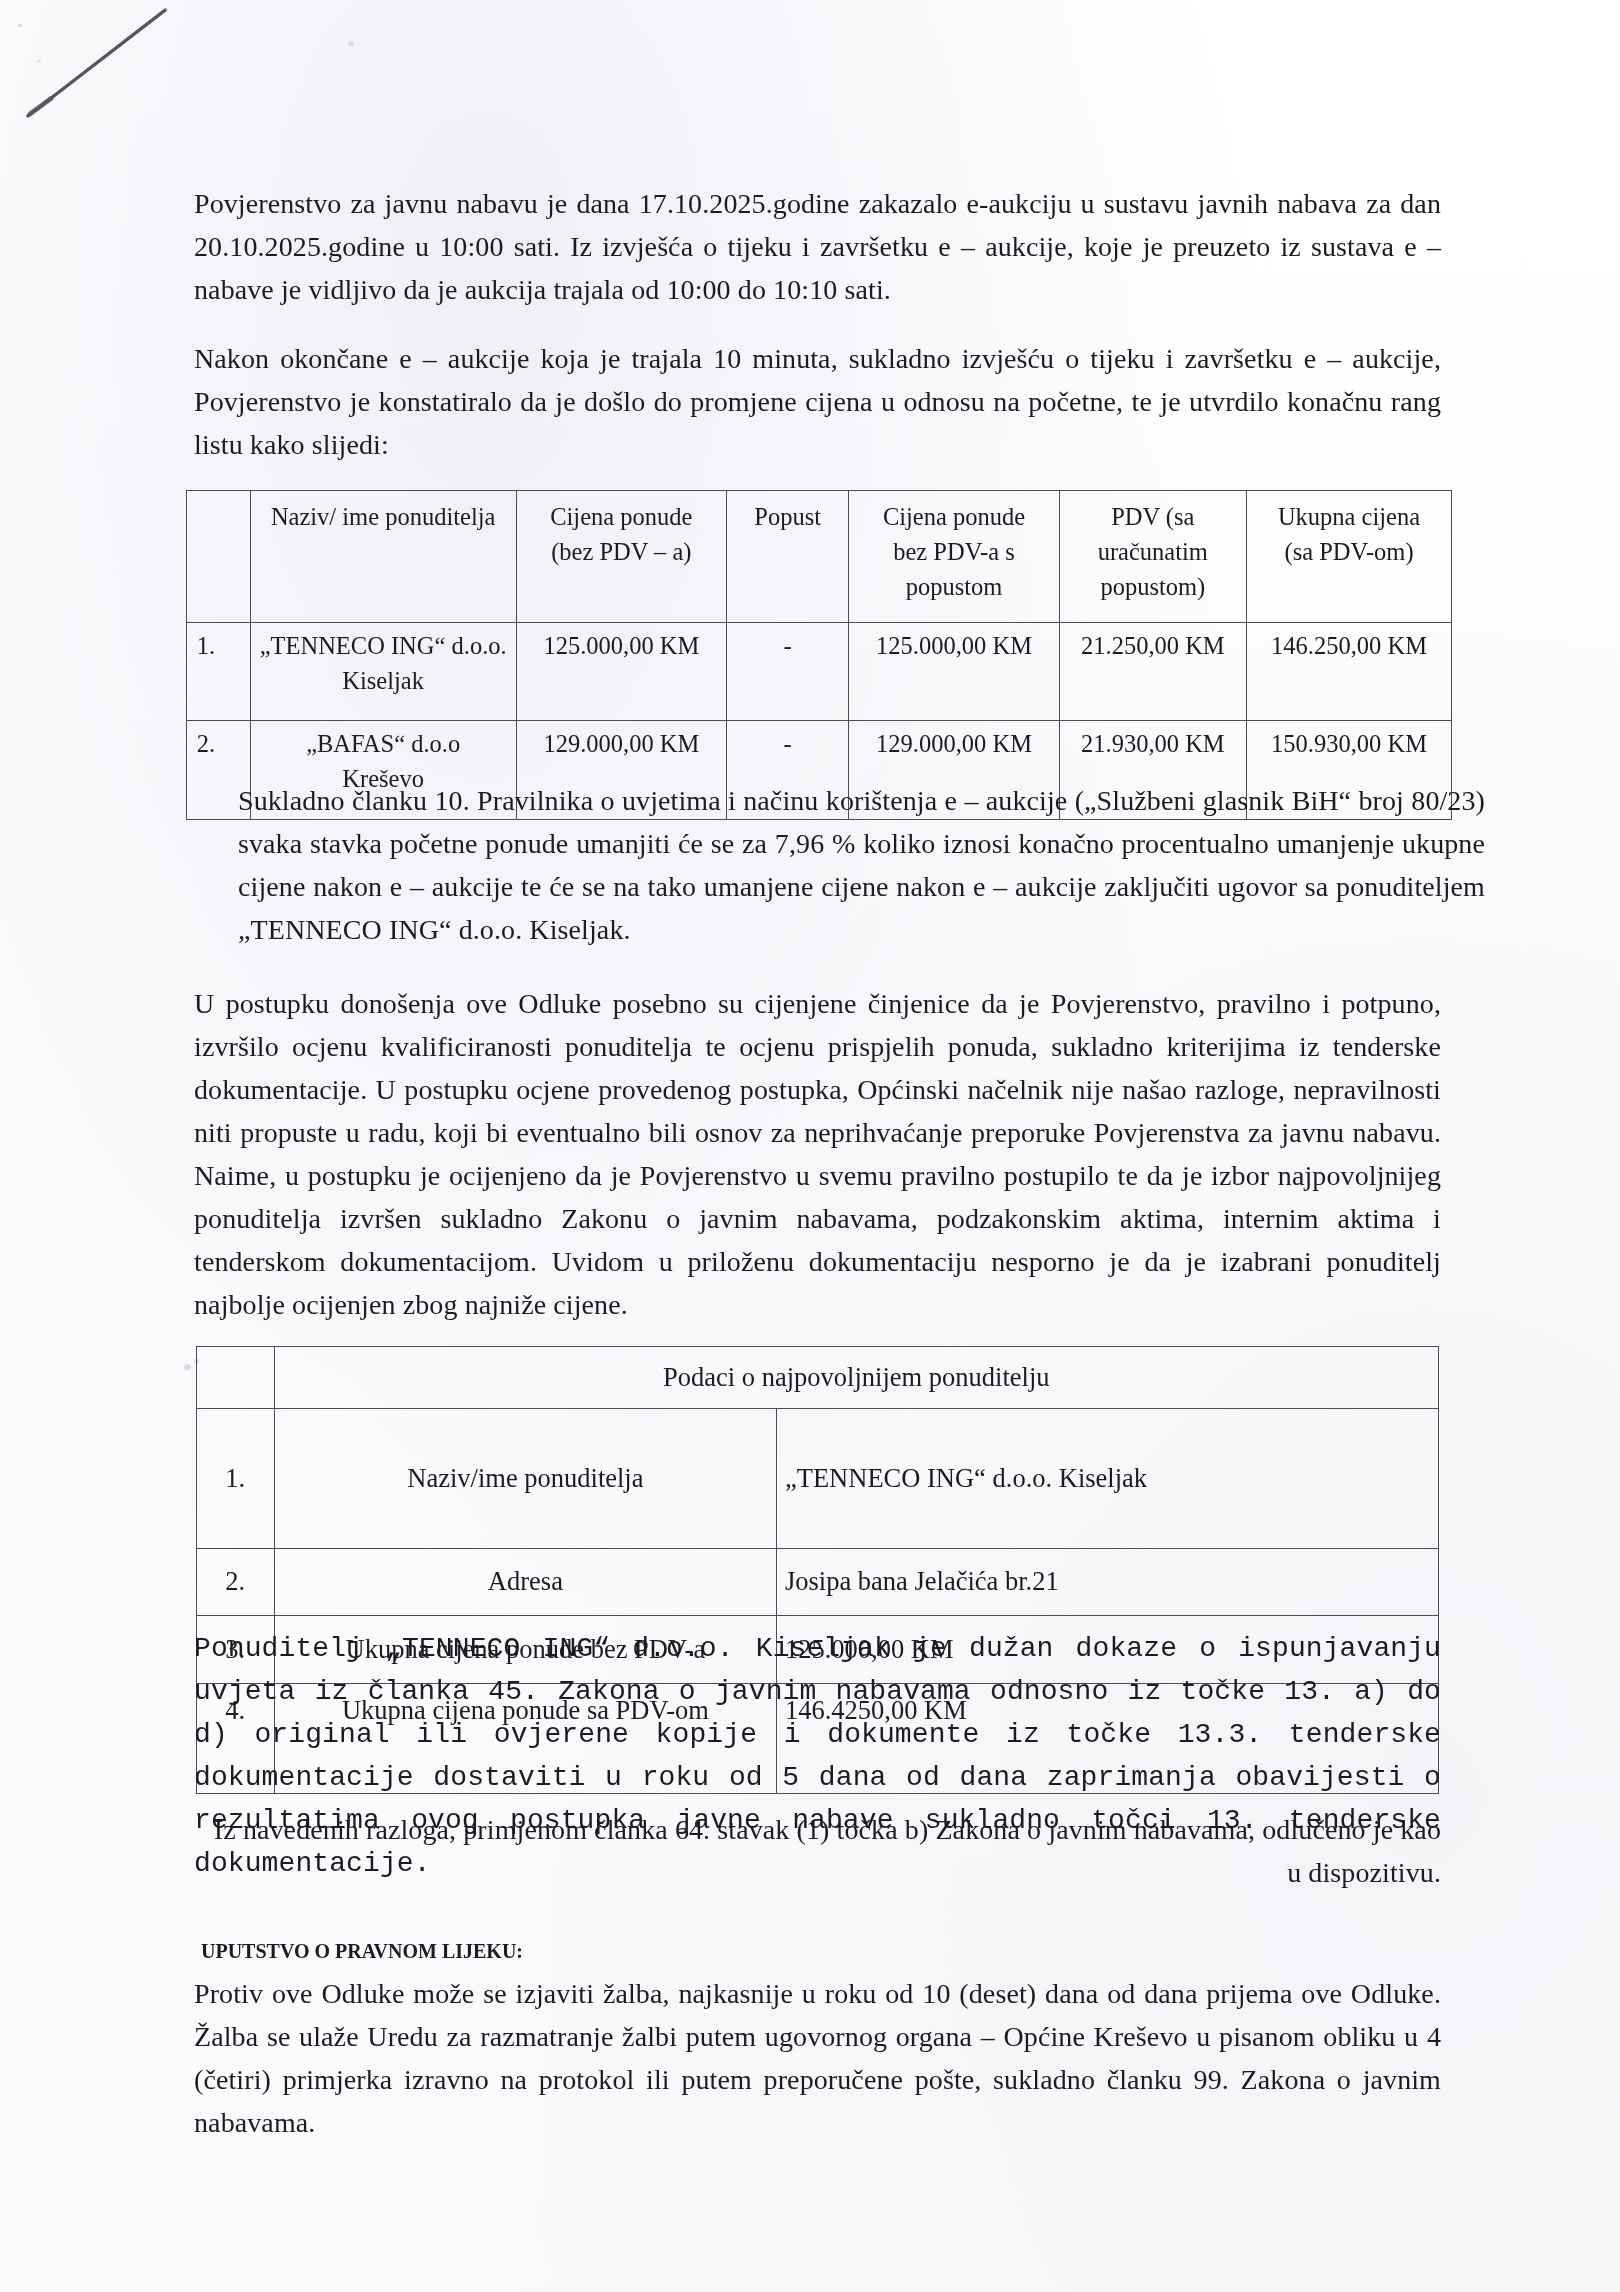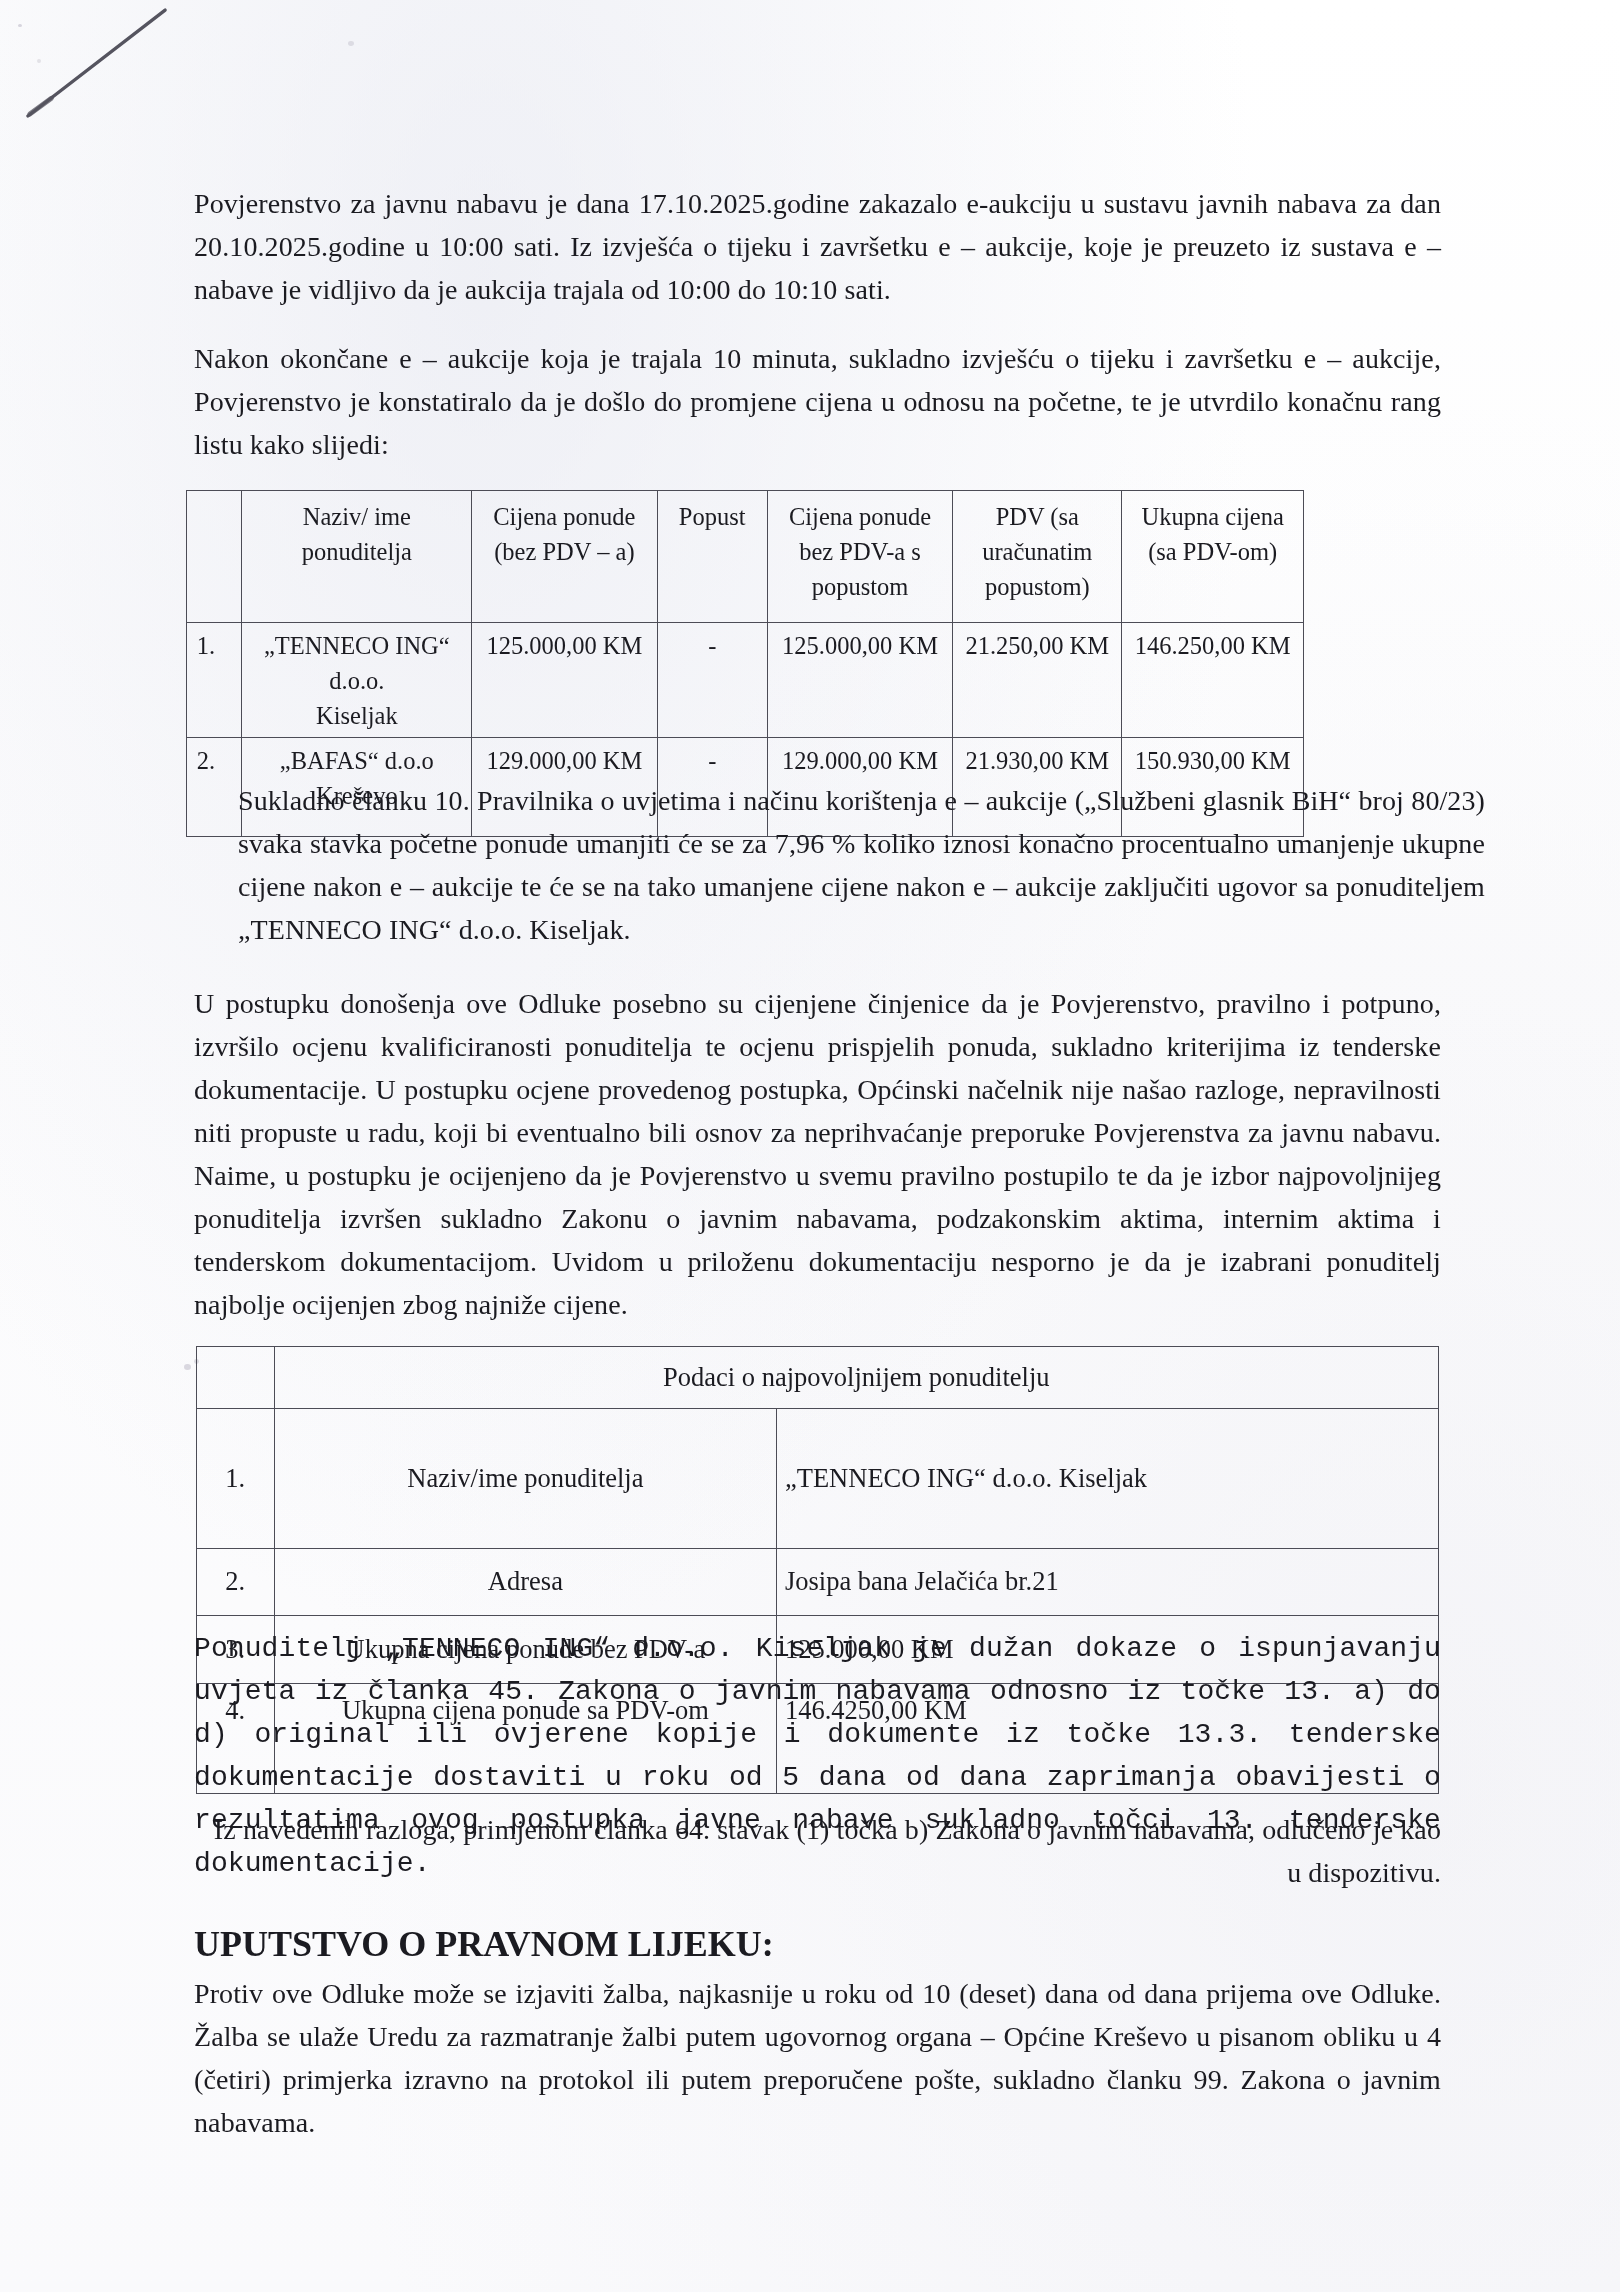--- a/index.html
+++ b/index.html
@@ -98,23 +98,23 @@
   table.t2 .t2-label { width: 486px; text-align: center; }
   table.t2 .t2-value { text-align: left; }
   table.t2 .r-title td { height: 47px; padding-top: 12px; padding-bottom: 2px;}
   table.t2 .r-1 td { height: 123px; vertical-align: middle; }
   table.t2 .r-2 td { height: 51px; vertical-align: middle; }
   table.t2 .r-3 td { height: 51px; vertical-align: middle; }
   table.t2 .r-4 td { height: 94px; vertical-align: top; padding-top: 7.8px; }
 
   .bold-head {
     font-weight: bold;
-    font-size: 36px;
+    font-size: 20px;
     line-height: 41px;
-    margin: 0;
+    margin: 7px;
   }
 </style>
 </head>
 <body>
 
 <div id="page">
   <div id="paper-tone"></div>
 
   <svg class="pen-stroke" viewBox="0 0 152 118" xmlns="http://www.w3.org/2000/svg">
     <path d="M6 112 L146 4" stroke="#55545f" stroke-width="3.4" fill="none" stroke-linecap="round"></path>
@@ -129,21 +129,21 @@
   <div id="content">
 
     <div class="blk" style="top:182px;">
       <p class="para">Povjerenstvo za javnu nabavu je dana 17.10.2025.godine zakazalo e-aukciju u sustavu javnih nabava za dan 20.10.2025.godine u 10:00 sati. Iz izvješća o tijeku i završetku e – aukcije, koje je preuzeto iz sustava e – nabave je vidljivo da je aukcija trajala od 10:00 do 10:10 sati.</p>
     </div>
 
     <div class="blk" style="top:337px;">
       <p class="para">Nakon okončane e – aukcije koja je trajala 10 minuta, sukladno izvješću o tijeku i završetku e – aukcije, Povjerenstvo je konstatiralo da je došlo do promjene cijena u odnosu na početne, te je utvrdilo konačnu rang listu kako slijedi:</p>
     </div>
 
-    <div class="blk" style="top:490px; left:178px; width:1118px;border-radius:8px;">
+    <div class="blk" style="top:490px; left:178px; width:1266px;border-radius:8px;">
       <table class="doc-table t1">
         <tbody>
           <tr class="hdr">
             <td class="num-col"></td>
             <td class="c-name">Naziv/ ime ponuditelja</td>
             <td class="c-price">
               <div>Cijena ponude</div>
               <div>(bez PDV – a)</div>
             </td>
             <td class="c-disc">Popust</td>

